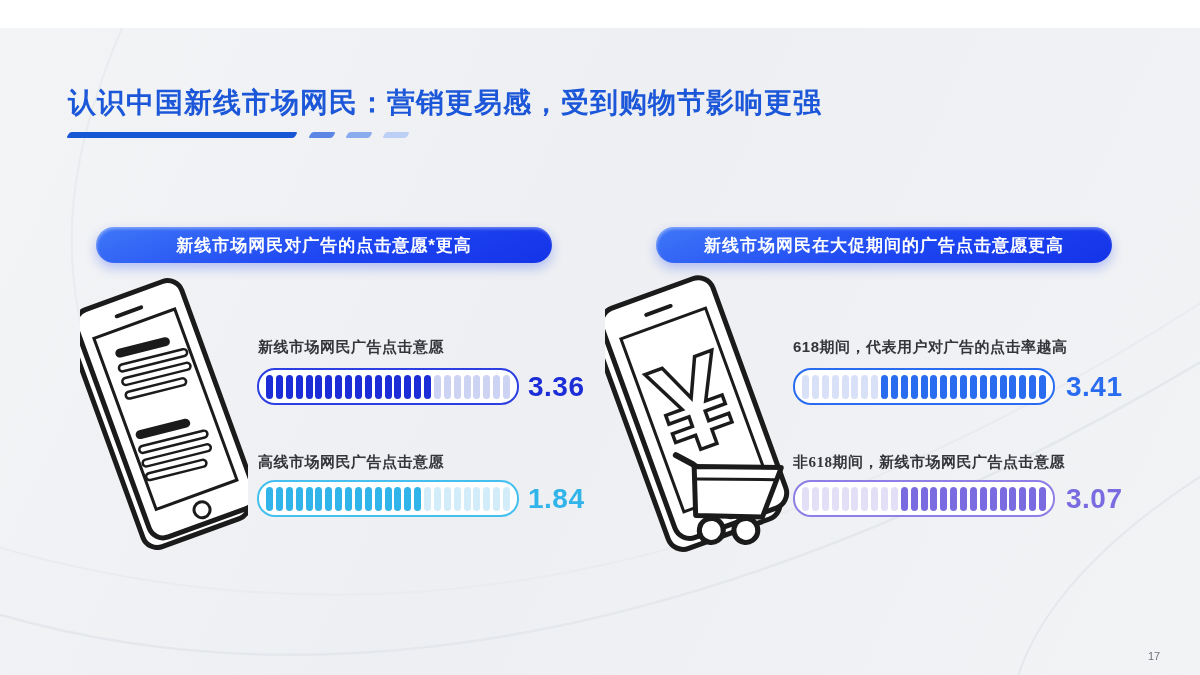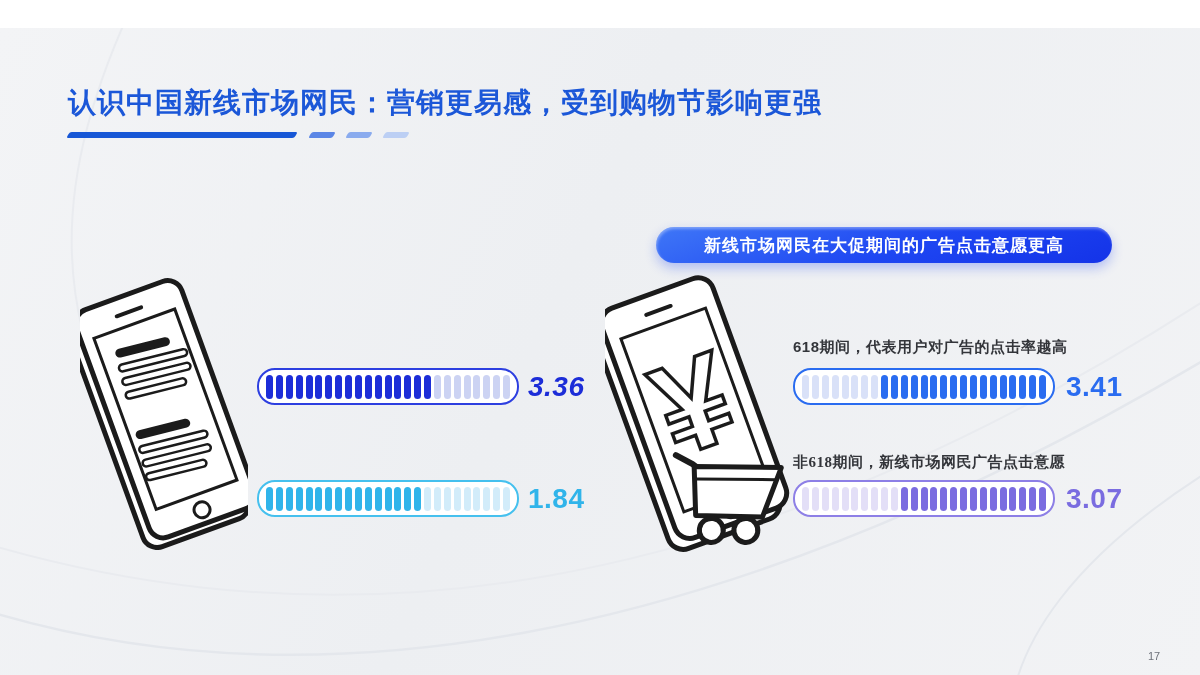--- a/index.html
+++ b/index.html
@@ -70,20 +70,21 @@
   </svg>
 
   <div class="page-title">认识中国新线市场网民：营销更易感，受到购物节影响更强</div>
   <div class="title-underline">
     <span class="bar main"></span>
     <span class="bar d1"></span>
     <span class="bar d2"></span>
     <span class="bar d3"></span>
   </div>
 
+  <div class="banner banner-left">新线市场网民对广告的点击意愿*更高</div>
   <div class="banner banner-right">新线市场网民在大促期间的广告点击意愿更高</div>
 
   <svg class="illus illus-tablet" width="168" height="272" viewBox="0 0 168 272">
     <g transform="rotate(-20 84 136)">
       <rect x="22" y="18" width="112" height="242" rx="15" fill="#ffffff" stroke="#1b1b1b" stroke-width="5"></rect>
       <rect x="31" y="11" width="112" height="242" rx="15" fill="#ffffff" stroke="#1b1b1b" stroke-width="5"></rect>
       <line x1="73" y1="28" x2="99" y2="28" stroke="#1b1b1b" stroke-width="4" stroke-linecap="round"></line>
       <rect x="44" y="41" width="86" height="182" fill="#ffffff" stroke="#1b1b1b" stroke-width="3"></rect>
       <circle cx="87" cy="239" r="8" fill="#ffffff" stroke="#1b1b1b" stroke-width="3"></circle>
       <g transform="rotate(6 87 130)">
@@ -110,20 +111,21 @@
     </g>
     <g transform="translate(88 178) rotate(10)">
       <path d="M -16 8 L 2 14 L 10 18" fill="none" stroke="#1b1b1b" stroke-width="6" stroke-linecap="round"></path>
       <path d="M 4 16 L 90 2 L 80 54 L 14 64 Z" fill="#ffffff" stroke="#1b1b1b" stroke-width="5" stroke-linejoin="round"></path>
       <path d="M 8 28 L 86 15" fill="none" stroke="#1b1b1b" stroke-width="3"></path>
       <circle cx="32" cy="76" r="12" fill="#ffffff" stroke="#1b1b1b" stroke-width="5"></circle>
       <circle cx="66" cy="70" r="12" fill="#ffffff" stroke="#1b1b1b" stroke-width="5"></circle>
     </g>
   </svg>
 
+  <div class="bar-label" style="left:258px; top:310px;">新线市场网民广告点击意愿</div>
   <div class="track" style="left: 257px; top: 340px; border-color: rgb(45, 63, 224);">
       <span class="seg" style="background: rgb(28, 45, 216);"></span>
       <span class="seg" style="background: rgb(28, 45, 216);"></span>
       <span class="seg" style="background: rgb(28, 45, 216);"></span>
       <span class="seg" style="background: rgb(28, 45, 216);"></span>
       <span class="seg" style="background: rgb(28, 45, 216);"></span>
       <span class="seg" style="background: rgb(28, 45, 216);"></span>
       <span class="seg" style="background: rgb(28, 45, 216);"></span>
       <span class="seg" style="background: rgb(28, 45, 216);"></span>
       <span class="seg" style="background: rgb(28, 45, 216);"></span>
@@ -137,22 +139,23 @@
       <span class="seg" style="background: rgb(28, 45, 216);"></span>
       <span class="seg" style="background: rgb(204, 211, 243);"></span>
       <span class="seg" style="background: rgb(204, 211, 243);"></span>
       <span class="seg" style="background: rgb(204, 211, 243);"></span>
       <span class="seg" style="background: rgb(204, 211, 243);"></span>
       <span class="seg" style="background: rgb(204, 211, 243);"></span>
       <span class="seg" style="background: rgb(204, 211, 243);"></span>
       <span class="seg" style="background: rgb(204, 211, 243);"></span>
       <span class="seg" style="background: rgb(204, 211, 243);"></span>
     </div>
-  <div class="bar-value" style="left: 528px; top: 343px; color: rgb(28, 45, 216); font-style: italic;">3.36</div>
-
+  <div class="bar-value" style="left: 528px; top: 343px; color: rgb(28, 45, 216);">3.36</div>
+
+  <div class="bar-label" style="left:258px; top:425px;">高线市场网民广告点击意愿</div>
   <div class="track" style="left: 257px; top: 452px; border-color: rgb(69, 192, 238);">
       <span class="seg" style="background: rgb(48, 180, 234);"></span>
       <span class="seg" style="background: rgb(48, 180, 234);"></span>
       <span class="seg" style="background: rgb(48, 180, 234);"></span>
       <span class="seg" style="background: rgb(48, 180, 234);"></span>
       <span class="seg" style="background: rgb(48, 180, 234);"></span>
       <span class="seg" style="background: rgb(48, 180, 234);"></span>
       <span class="seg" style="background: rgb(48, 180, 234);"></span>
       <span class="seg" style="background: rgb(48, 180, 234);"></span>
       <span class="seg" style="background: rgb(48, 180, 234);"></span>

